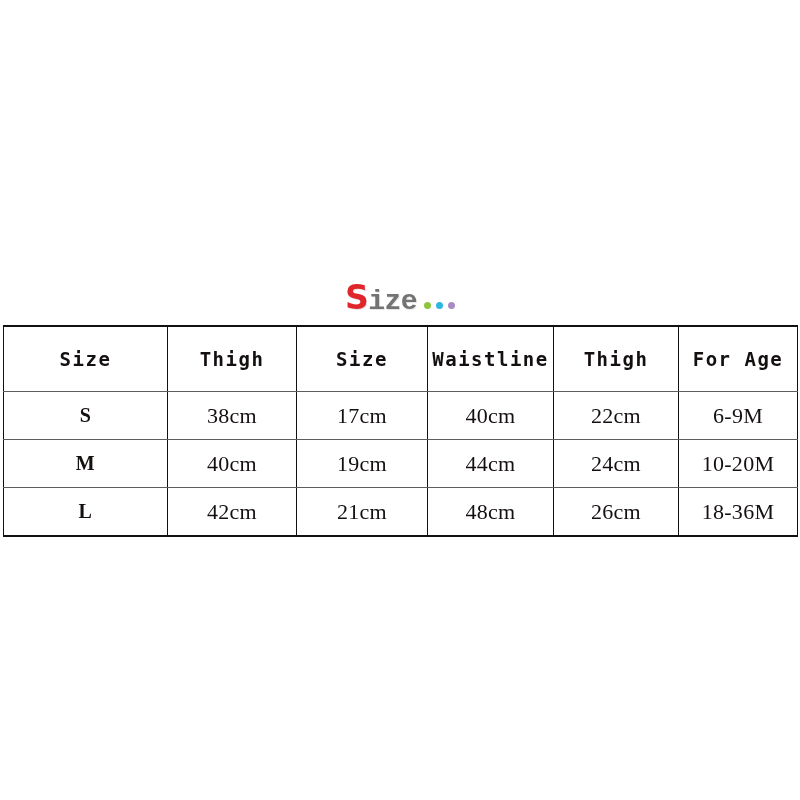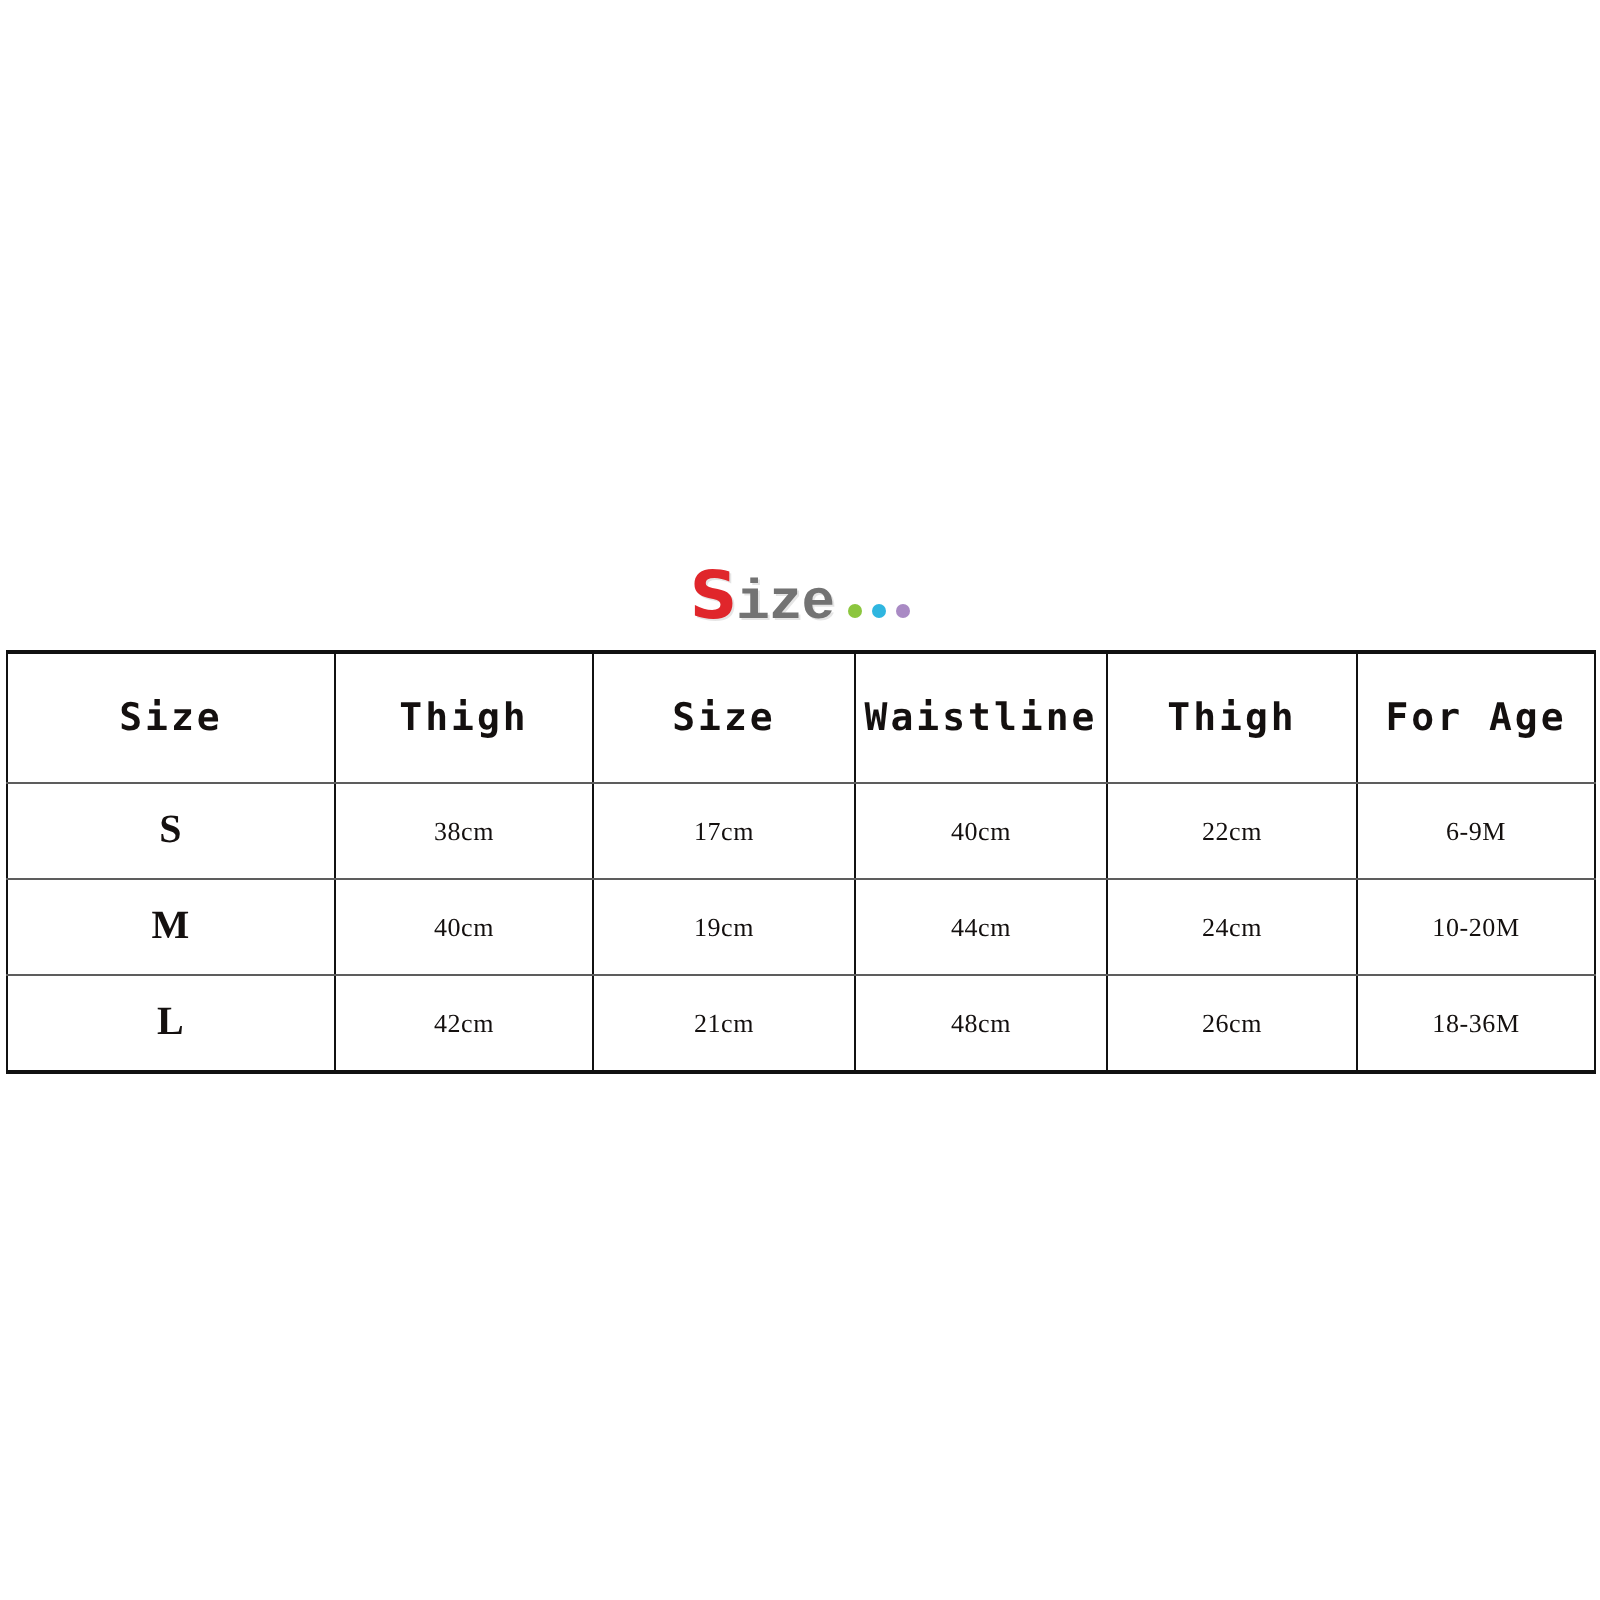--- a/index.html
+++ b/index.html
@@ -91,21 +91,21 @@
     border-top: 2px solid #111111;
     height: 62px;
     font-family: "DejaVu Sans Mono", monospace;
     font-weight: bold;
     font-size: 19px;
     letter-spacing: 1.5px;
   }
   table.size-table tr.body td {
     height: 45px;
     font-family: "Liberation Serif", serif;
-    font-size: 13px;
+    font-size: 22px;
     letter-spacing: 0.3px;
   }
   table.size-table tr.body td.sz {
     font-weight: bold;
     font-size: 20px;
     letter-spacing: 0.6px;
   }
   table.size-table tr.body:last-child td {
     border-bottom: 2px solid #111111;
   }

